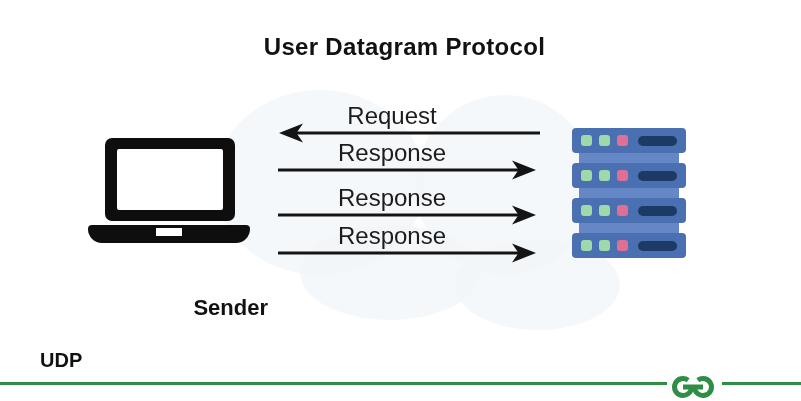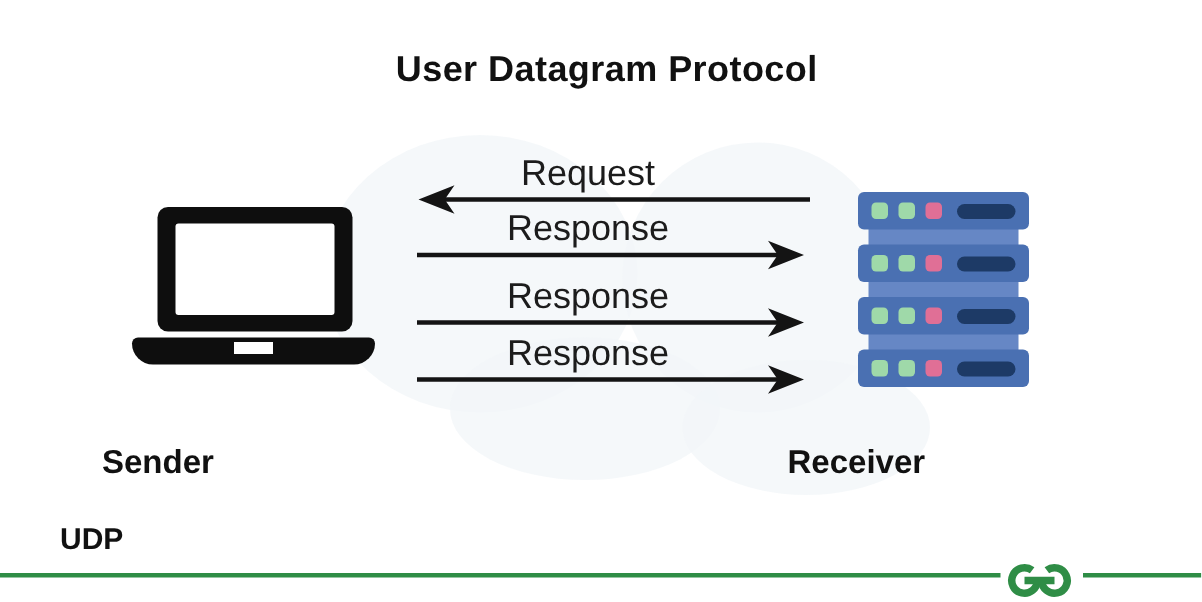--- a/index.html
+++ b/index.html
@@ -42,21 +42,21 @@
 
   
   .arrows{position:absolute;left:0;top:0;width:801px;height:401px;}
   .arrows line{stroke:#141414;stroke-width:3;}
   .arrows path{fill:#141414;}
 
   .msg-label{position:absolute;left:242px;width:300px;text-align:center;
     font-size:24px;font-weight:500;color:#1c1c1c;line-height:28px;}
   .ml1{top:102px;} .ml2{top:139px;} .ml3{top:184px;} .ml4{top:222px;}
 
-  .node-label{position:absolute;width:200px;text-align:left;font-size:22px;font-weight:700;color:#111;}
+  .node-label{position:absolute;width:200px;text-align:right;font-size:22px;font-weight:700;color:#111;}
   .sender-label{left:68px;top:295px;}
   .receiver-label{left:525px;top:295px;}
 
   .footer-label{position:absolute;left:40px;top:349px;font-size:20px;font-weight:700;color:#111;}
   .footer-line{position:absolute;top:382px;height:3px;background:#2f8d46;}
   .fl-left{left:0;width:667px;}
   .fl-right{left:722px;width:79px;}
   .gfg-logo{position:absolute;left:670px;top:372px;}
 </style>
 </head>
@@ -127,21 +127,20 @@
       <path d="M536,253 L512,243.5 L518.5,253 L512,262.5 Z"></path>
     </g>
   </svg>
 
   <div class="msg-label ml1">Request</div>
   <div class="msg-label ml2">Response</div>
   <div class="msg-label ml3">Response</div>
   <div class="msg-label ml4">Response</div>
 
   <div class="node-label sender-label">Sender</div>
-  <div class="node-label receiver-label">Receiver</div>
 
   <div class="footer-label">UDP</div>
   <div class="footer-line fl-left"></div>
   <div class="footer-line fl-right"></div>
 
   <svg class="gfg-logo" width="46" height="30" viewBox="0 0 44 30">
     <g fill="none" stroke="#2f8d46" stroke-width="5">
       <path d="M 17.1 8.2 A 8.5 8.5 0 1 0 20.5 15"></path>
       <path d="M 26.9 8.2 A 8.5 8.5 0 1 1 23.5 15"></path>
       <path d="M 12 15 L 32 15"></path>

